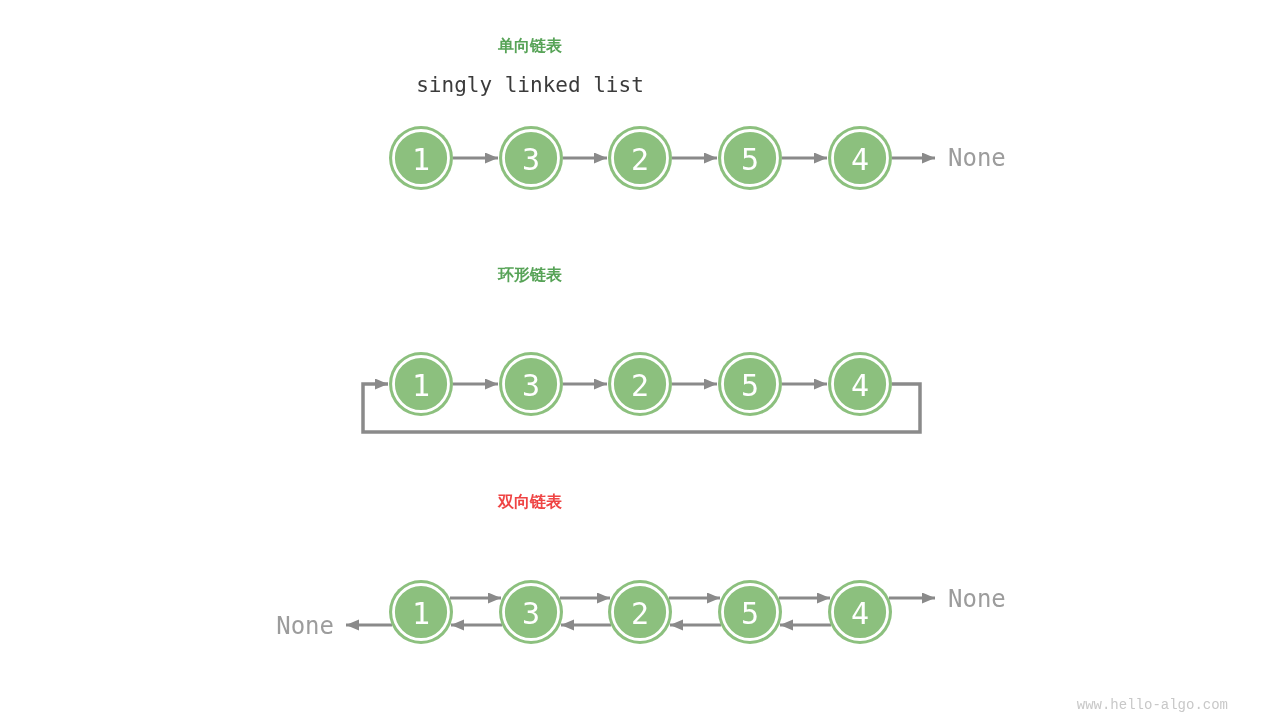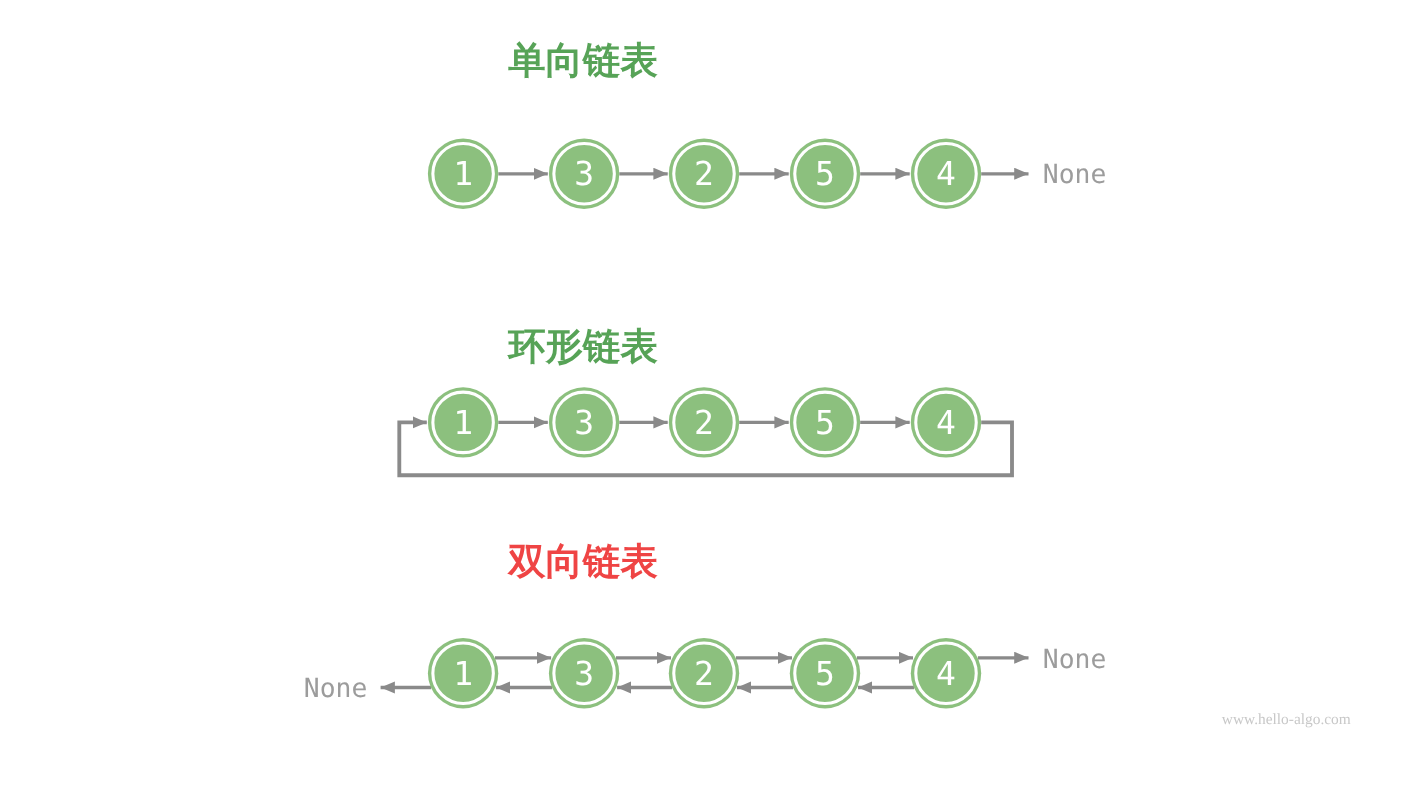--- a/index.html
+++ b/index.html
@@ -10,55 +10,56 @@
     background: #ffffff;
     overflow: hidden;
     font-family: "DejaVu Sans Mono", "Liberation Mono", monospace;
   }
   .title-zh {
     position: absolute;
     left: 530px;
     transform: translateX(-50%);
     font-family: "DejaVu Sans", "Liberation Sans", sans-serif;
     font-weight: bold;
-    font-size: 34px;
+    font-size: 16px;
     line-height: 1;
     white-space: nowrap;
   }
   .title-en {
     position: absolute;
     left: 530px;
     transform: translateX(-50%);
     font-family: "DejaVu Sans Mono", "Liberation Mono", monospace;
     font-size: 21px;
     line-height: 1;
     white-space: nowrap;
   }
   #diagram { position: absolute; left: 0; top: 0; }
   #diagram text {
     font-family: "DejaVu Sans Mono", "Liberation Mono", monospace;
   }
   .watermark {
     position: absolute;
     right: 52px;
-    top: 648px;
+    top: 698px;
     font-size: 14px;
     line-height: 1;
-    font-family: Liberation Serif, serif;
+    font-family: Liberation Mono, monospace;
     white-space: nowrap;
   }
 </style>
 </head>
 <body>
 
 <div class="canvas">
 
   <div class="title-zh" style="top: 38px; color: rgb(87, 163, 87);">单向链表</div>
+  <div class="title-en" style="top: 75px; color: rgb(59, 59, 59);">singly linked list</div>
 
-  <div class="title-zh" style="top: 267px; color: rgb(87, 163, 87); margin-top: 31px;">环形链表</div>
+  <div class="title-zh" style="top: 267px; color: rgb(87, 163, 87);">环形链表</div>
 
   <div class="title-zh" style="top: 494px; color: #ef4444;">双向链表</div>
 
   <svg id="diagram" width="1280" height="720" viewBox="0 0 1280 720">
     <defs>
       <marker id="ah" markerUnits="userSpaceOnUse" markerWidth="16" markerHeight="14" refX="13" refY="5.5" orient="auto">
         <path d="M0,0 L13,5.5 L0,11 Z" fill="#8A8A8A"></path>
       </marker>
     </defs>
   <line x1="453" y1="158" x2="498" y2="158" stroke="#8A8A8A" stroke-width="3" marker-end="url(#ah)"></line>

